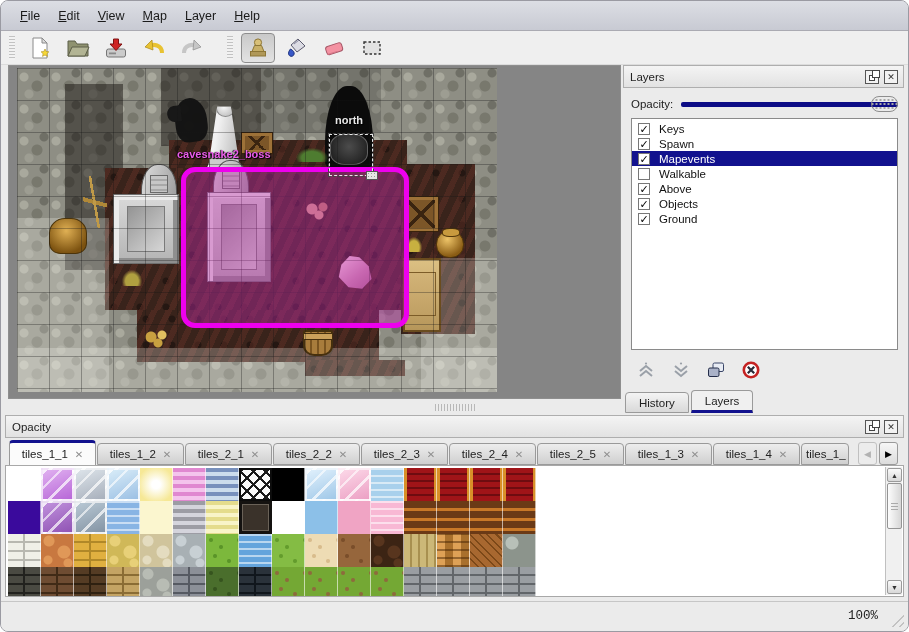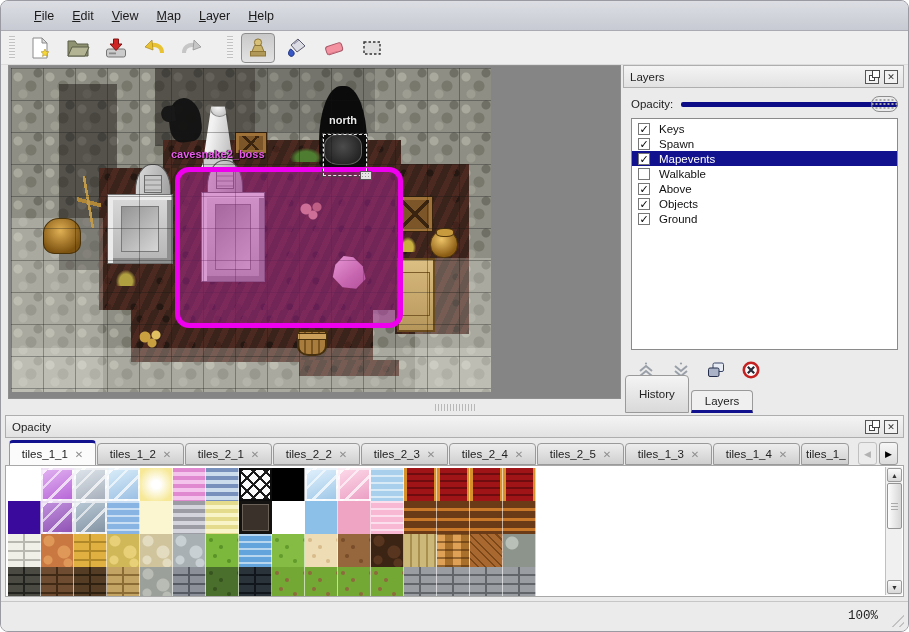--- a/index.html
+++ b/index.html
@@ -2,38 +2,38 @@
 <html><head>
 <meta charset="utf-8">
 <style>
   html,body{margin:0;padding:0;background:#fff;font-family:"Liberation Sans","DejaVu Sans",sans-serif;}
   .window *{box-sizing:border-box;}
   .window{position:relative;width:907px;height:630px;margin:0;background:#ebebeb;
           border:1px solid #9a9aa2;border-radius:8px;overflow:hidden;}
 
   
   .menubar{position:absolute;left:0;top:0;right:0;height:30px;display:flex;align-items:center;
-           padding-left:24px;background:linear-gradient(#dcdee4,#c8cad3);border-bottom:1px solid #aaaab2;}
+           padding-left:10px;background:linear-gradient(#dcdee4,#c8cad3);border-bottom:1px solid #aaaab2;}
   .menu-item{padding:3px 9px;font-size:12.5px;color:#1a1a1a;cursor:default;}
   .menu-item u{text-decoration:underline;}
 
   
   .toolbar{position:absolute;left:0;top:30px;right:0;height:34px;display:flex;align-items:center;
            background:#efefef;border-bottom:1px solid #dcdcdc;padding-left:6px;}
   .tgrip{width:6px;height:24px;margin:0 6px 0 2px;
          background:repeating-linear-gradient(180deg,#c2c2c2 0 1px,#f2f2f2 1px 3px);}
   .tbtn{width:34px;height:30px;display:flex;align-items:center;justify-content:center;border-radius:4px;margin:0 2px;}
   .tbtn.pressed{background:linear-gradient(#c9c9c9,#e3e3e3);border:1px solid #8d8d8d;}
   .tbtn svg{display:block;}
   .tbtn .icn{display:block;width:24px;height:24px;}
 
   
   .map-viewport{position:absolute;left:7px;top:64px;width:613px;height:334px;background:#858585;
                 border:1px solid #8e8e8e;overflow:hidden;}
-  #map{position:absolute;left:2px;top:2px;width:480px;height:324px;overflow:hidden;
+  #map{position:absolute;left:8px;top:2px;width:480px;height:324px;overflow:hidden;
        background-color:#8e8e84;
        background-image:
          radial-gradient(circle at 7px 9px,#a9a99d 4px,transparent 5px),
          radial-gradient(circle at 20px 18px,#78786d 5px,transparent 6px),
          radial-gradient(circle at 12px 26px,#9d9d92 4px,transparent 5px),
          radial-gradient(circle at 27px 5px,#6f6f66 4px,transparent 5px);
        background-size:32px 32px;}
   #map .abs{position:absolute;}
   .ovdark{background:rgba(14,9,6,.45);}
   .floor{background-color:#39231b;
@@ -122,21 +122,21 @@
                   background-image:radial-gradient(circle,#a6a6a6 .8px,transparent 1px);background-size:4px 4px;
                   background-position:center;}
   .layer-list{margin:6px 6px 0 8px;height:232px;background:#fff;border:1px solid #8a8a8a;overflow:hidden;padding-top:2px;}
   .layer-row{display:flex;align-items:center;height:15px;padding-left:6px;font-size:11.5px;color:#111;}
   .layer-row.selected{background:#12128e;color:#fff;}
   .cb{width:12px;height:12px;border:1px solid #777;background:#fff;margin-right:9px;font-size:11px;
       line-height:10px;text-align:center;color:#000;font-weight:bold;flex:none;}
   .layer-ops{display:flex;align-items:center;gap:13px;margin:8px 0 0 12px;height:24px;}
   .opbtn{width:22px;height:22px;display:flex;align-items:center;justify-content:center;}
   .dock-tabs{position:absolute;left:2px;bottom:0;display:flex;align-items:flex-end;}
-  .dock-tab{height:38px;padding:0 13px;font-size:11.5px;color:#222;display:flex;align-items:center;
+  .dock-tab{height:21px;padding:0 13px;font-size:11.5px;color:#222;display:flex;align-items:center;
             background:linear-gradient(#f4f4f4,#d9d9d9);border:1px solid #9a9a9a;border-radius:4px 4px 0 0;margin-right:2px;}
   .dock-tab.active{background:#f0f0f0;border-bottom:3px solid #12128e;height:23px;}
 
   
   .tilesets-panel{position:absolute;left:4px;top:414px;width:899px;height:186px;}
   .ts-tabbar{position:relative;height:25px;margin-top:2px;display:flex;align-items:flex-end;padding-left:4px;}
   .ts-tab{height:22px;display:flex;align-items:center;justify-content:center;gap:7px;padding:0 4px;min-width:87px;
           font-size:11.5px;color:#222;background:linear-gradient(#ededed,#cfcfcf);border:1px solid #9a9a9a;
           border-radius:4px 4px 0 0;margin-right:1px;}
   .ts-tab.active{height:25px;background:#fbfbfb;border-top:3px solid #12128e;border-bottom:none;}

